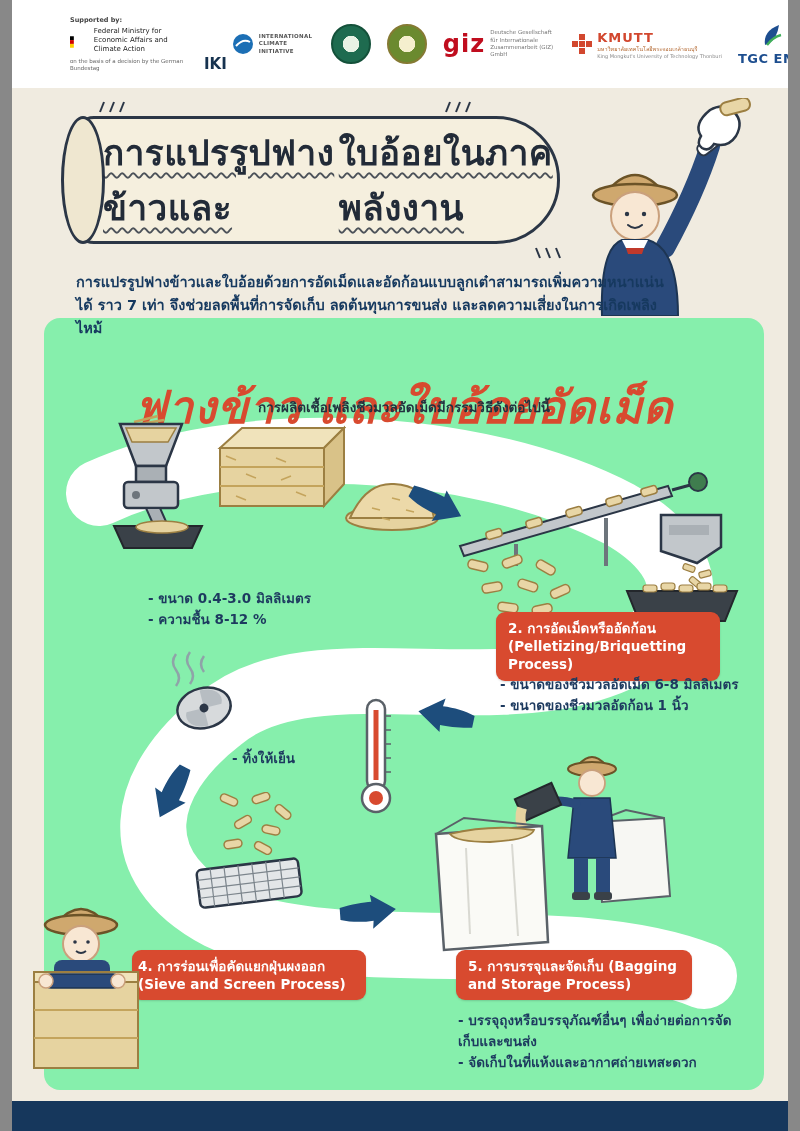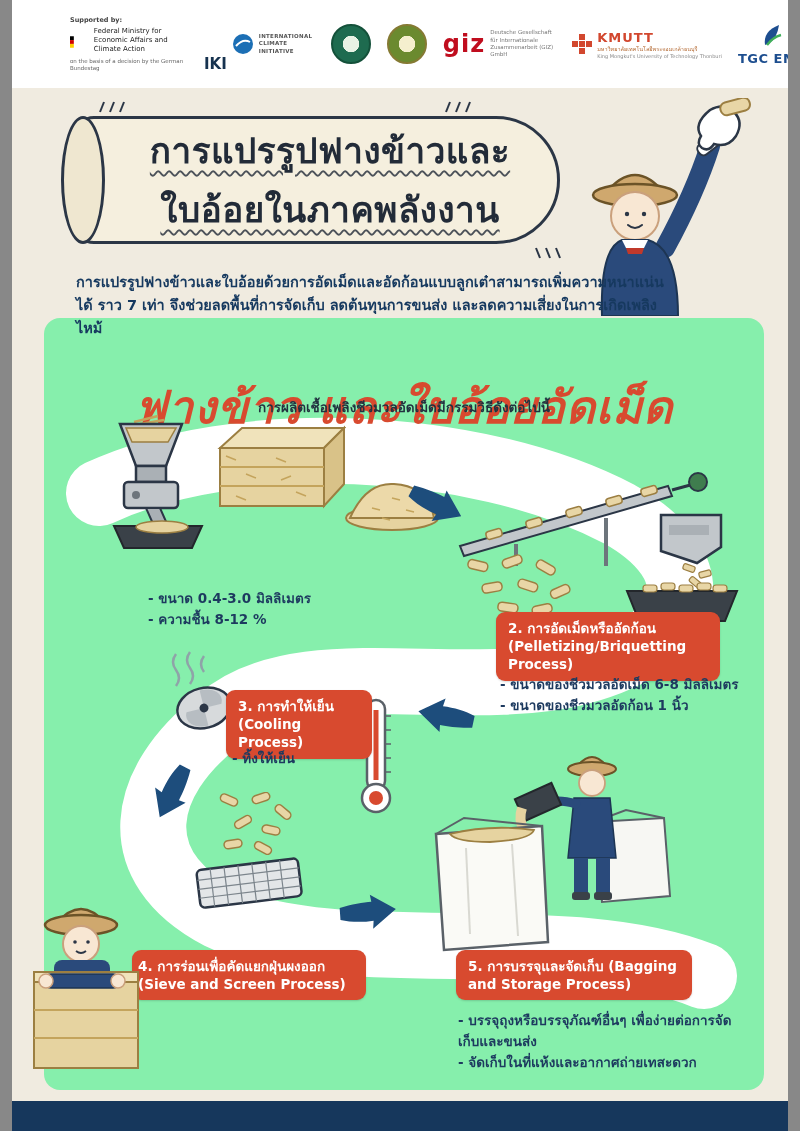--- a/index.html
+++ b/index.html
@@ -28,21 +28,21 @@
   .kmutt-cap{font-size:5.5px;color:#b0632a;}
   .kmutt-cap2{font-size:5px;color:#888;}
   .tgc{display:flex;flex-direction:column;align-items:center;gap:2px;flex:none;margin-left:auto;}
   .tgc-label{font-size:13px;font-weight:800;color:#1d4e8f;letter-spacing:.5px;}
   .qr{flex:none;}
   
   .title-roll{position:absolute;left:62px;top:116px;width:486px;height:128px;background:#f5efde;
     border:3.5px solid #2b3646;border-radius:20px 64px 64px 20px;box-sizing:border-box;z-index:2;}
   .roll-end{position:absolute;left:-16px;top:-3.5px;width:44px;height:128px;background:#efe7d0;
     border:3.5px solid #2b3646;border-radius:50%;box-sizing:border-box;}
-  .title-text{position:absolute;inset:0;display:flex;flex-direction:column;justify-content:center;
+  .title-text{position:absolute;inset:0;display:flex;flex-direction:row;justify-content:center;
     align-items:center;padding-left:26px;gap:4px;font-family:Liberation Serif, serif;}
   .title-line{font-size:35px;font-weight:800;color:#222b38;letter-spacing:.5px;
     text-decoration:underline wavy 2px rgba(34,43,56,.8);text-underline-offset:7px;}
   .ticks{position:absolute;z-index:2;}
   .char-top{position:absolute;left:548px;top:98px;z-index:1;}
   .intro{position:absolute;left:64px;top:256px;width:596px;font-size:14.5px;line-height:1.6;
     color:#16395f;font-weight:600;z-index:2;}
   
   .panel{position:absolute;left:32px;top:318px;width:720px;height:772px;background:#86efac;
     border-radius:16px;overflow:hidden;z-index:1;}
@@ -306,23 +306,20 @@
       <path d="M28 2 q-6 8 0 16 q6 8 0 16" stroke="#8fa3a8" stroke-width="2.5" fill="none"></path>
       <path d="M42 6 q-6 8 0 16" stroke="#8fa3a8" stroke-width="2.5" fill="none"></path>
       <g transform="rotate(-14 42 58)">
         <ellipse cx="42" cy="58" rx="27" ry="20" fill="#d7dadc" stroke="#2b3646" stroke-width="2.5"></ellipse>
         <path d="M42 58 L42 40 A18 13 0 0 1 60 58 Z" fill="#b7bdc2"></path>
         <path d="M42 58 L42 76 A18 13 0 0 1 24 58 Z" fill="#b7bdc2"></path>
         <circle cx="42" cy="58" r="4.5" fill="#2b3646"></circle>
       </g>
     </svg>
 
-    <div class="step-card" style="left:182px;top:372px;width:122px;">
-      <span>3. การทำให้เย็น (Cooling Process)</span>
-    </div>
     <div class="step-notes" style="left:188px;top:430px;">
       <div>- ทิ้งให้เย็น</div>
     </div>
 
     <svg class="ill" style="left:310px;top:378px;" width="44" height="120" viewBox="0 0 44 120">
       <rect x="13" y="4" width="18" height="90" rx="9" fill="#ffffff" stroke="#5a6168" stroke-width="2.5"></rect>
       <rect x="19.5" y="14" width="5" height="70" fill="#d84a2f"></rect>
       <circle cx="22" cy="102" r="14" fill="#ffffff" stroke="#5a6168" stroke-width="2.5"></circle>
       <circle cx="22" cy="102" r="7" fill="#d84a2f"></circle>
       <g stroke="#5a6168" stroke-width="1.5">

